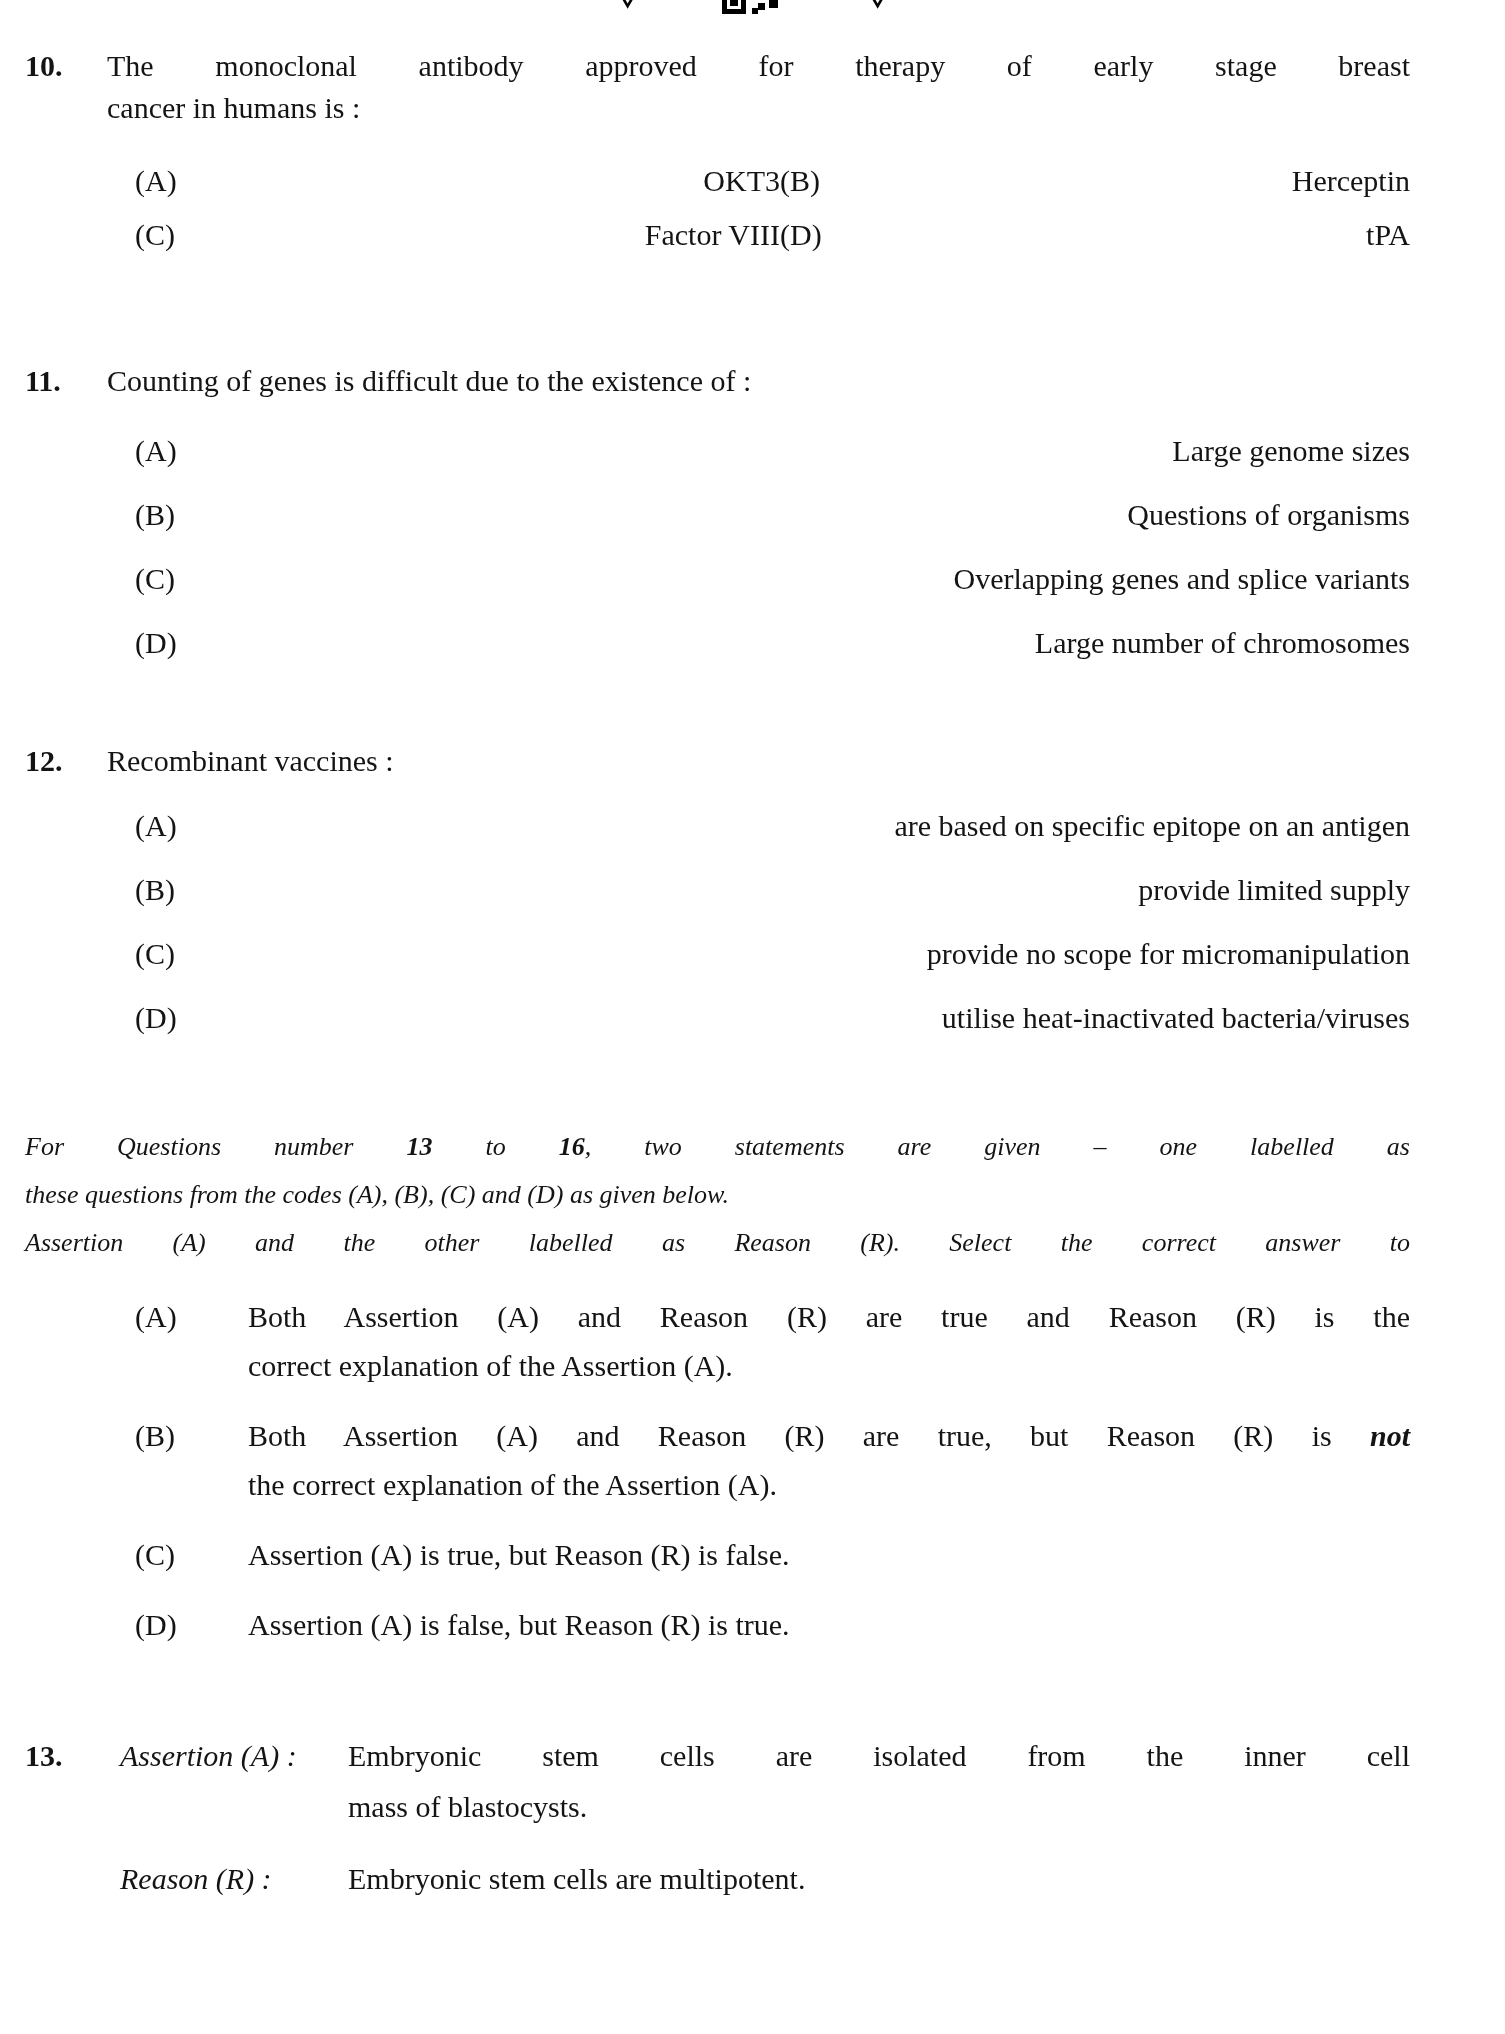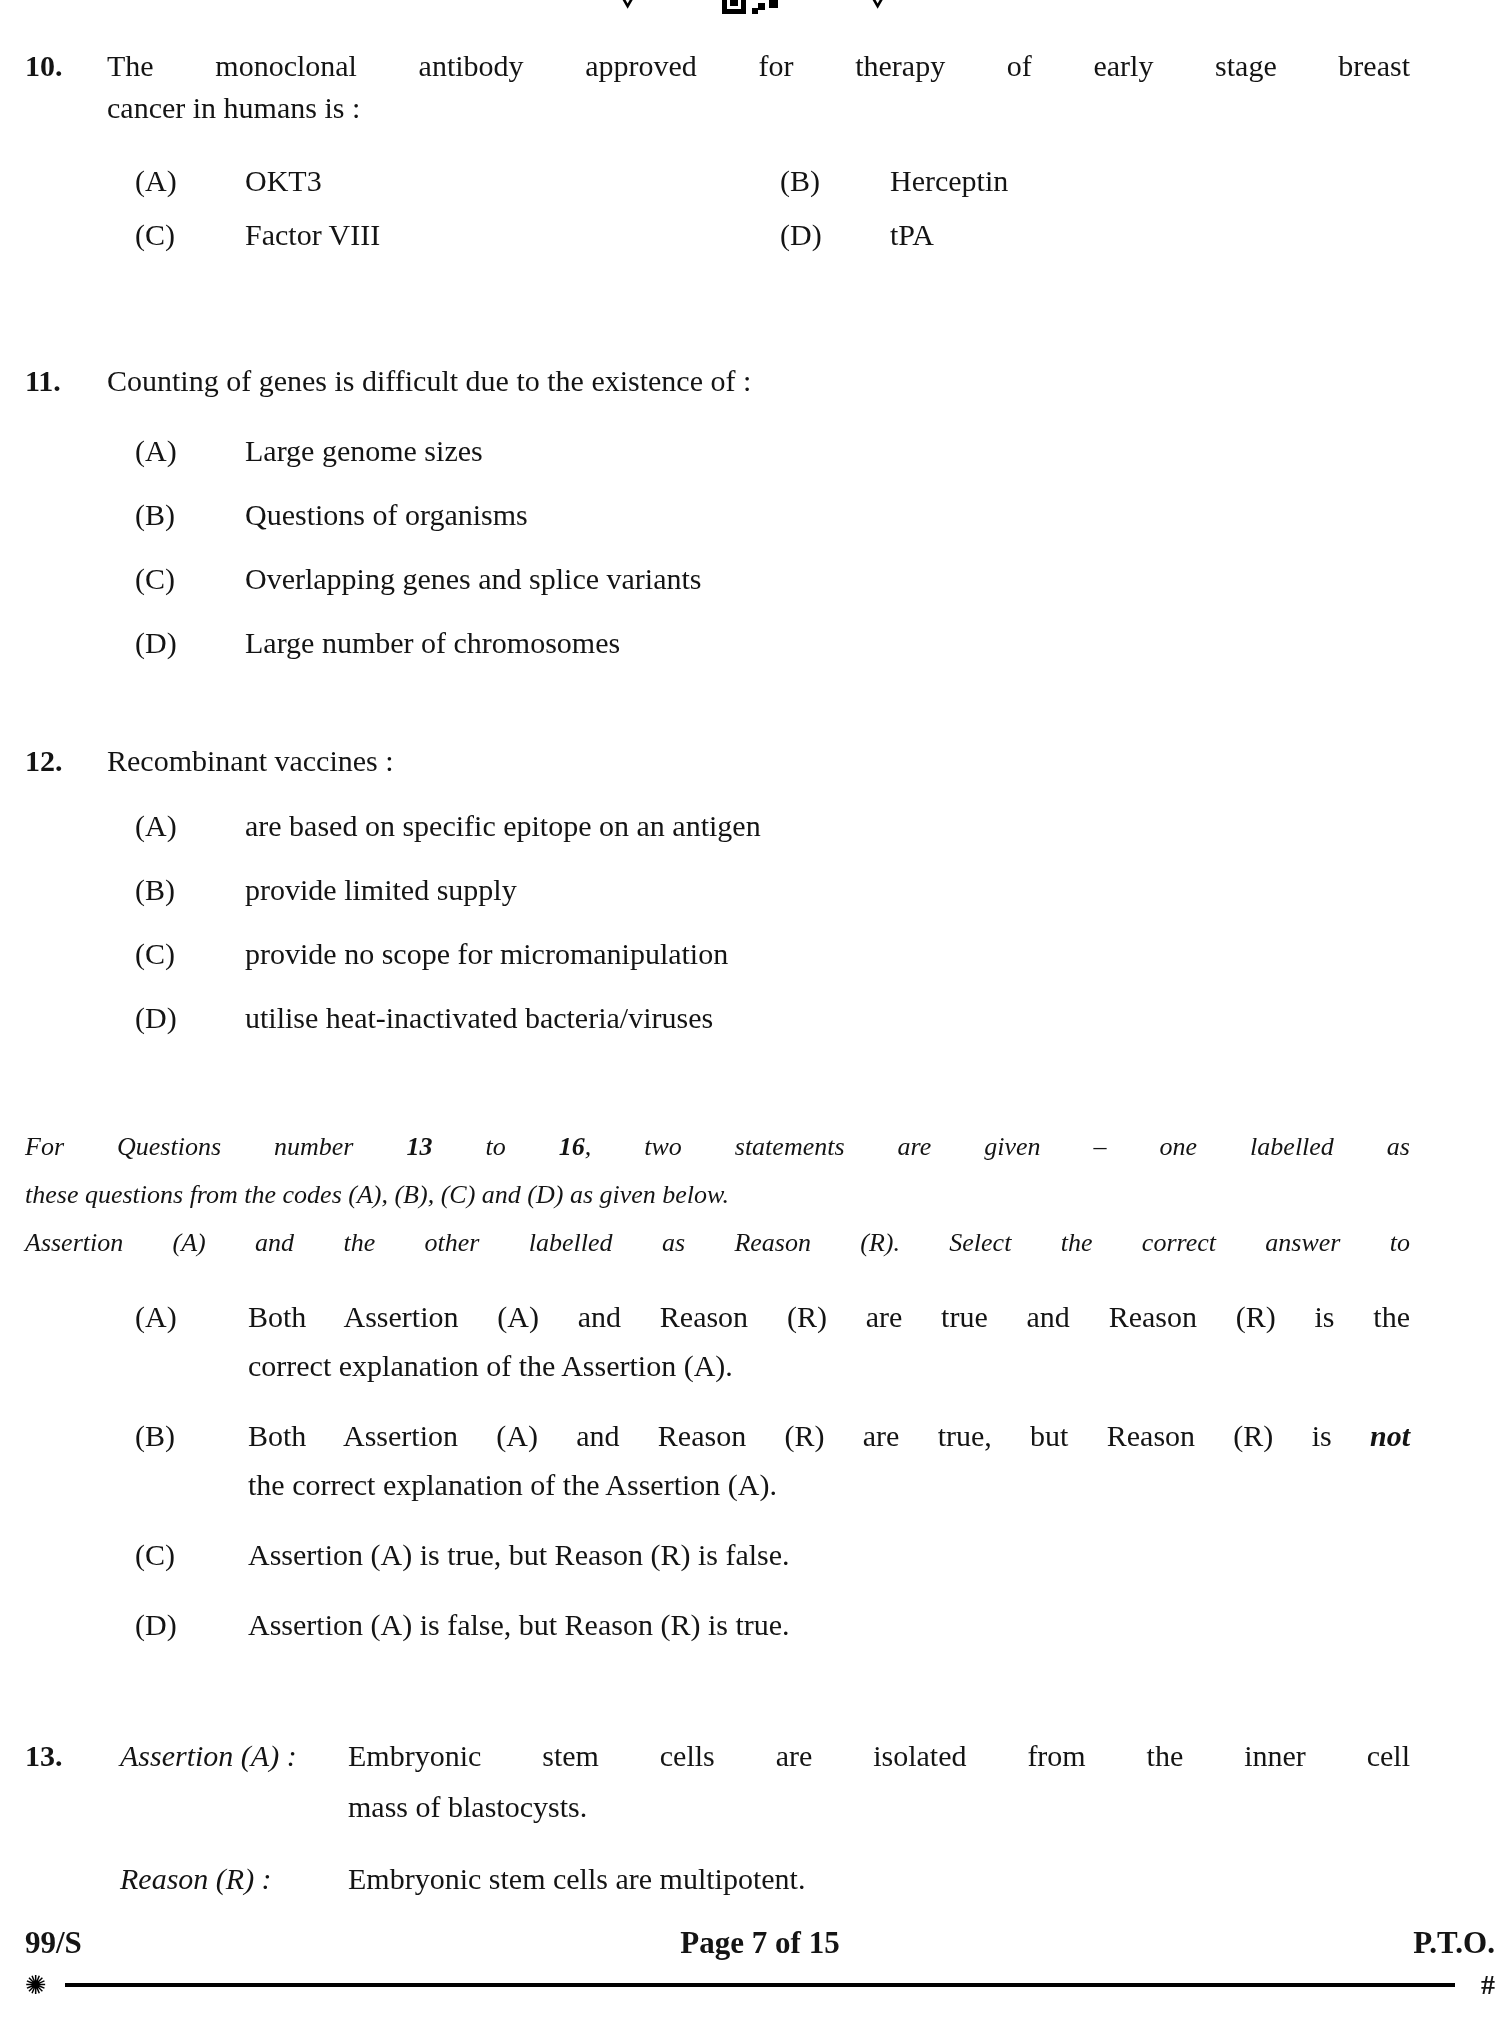--- a/index.html
+++ b/index.html
@@ -34,21 +34,21 @@
   .jl { text-align:justify; text-align-last:justify; }
   .q-row { display:flex; align-items:flex-start; }
   .q-num { flex:none; width:82px; font-weight:bold; line-height:42px; }
   .q-body { flex:1; line-height:42px; }
   .q10 { margin-top:29px; }
   .q11 { margin-top:104px; }
   .q12 { margin-top:76px; }
   
   .opt { display:flex; line-height:42px; }
   .opt-label { flex:none; width:110px; }
-  .opt-text { flex:1; }
+  .opt-text { flex:1;text-align:right; }
   .opt-grid {
     margin-left:110px; margin-top:31px;
     display:grid; grid-template-columns:645px 1fr; row-gap:12px;
   }
   .opt-stack { margin-left:110px; }
   .opt-stack .opt { margin-top:22px; }
   .opt-stack .opt:first-child { margin-top:28px; }
   .q12 .opt-stack .opt:first-child { margin-top:23px; }
   
   .intro {
@@ -228,26 +228,14 @@
       </div>
       <div class="q13-row reason">
         <div class="q13-num"></div>
         <div class="q13-label">Reason (R) :</div>
         <div class="q13-text">Embryonic stem cells are multipotent.</div>
       </div>
     </section>
 
   </div>
 
-  <div class="footer">
-    <div class="footer-text-row">
-      <span class="f-left">99/S</span>
-      <span class="f-center">Page 7 of 15</span>
-      <span class="f-right">P.T.O.</span>
-    </div>
-    <div class="rule-row">
-      <span class="f-mark">✺</span>
-      <div class="rule"></div>
-      <span class="f-hash">#</span>
-    </div>
-  </div>
 
 </div>
 
 </body></html>

